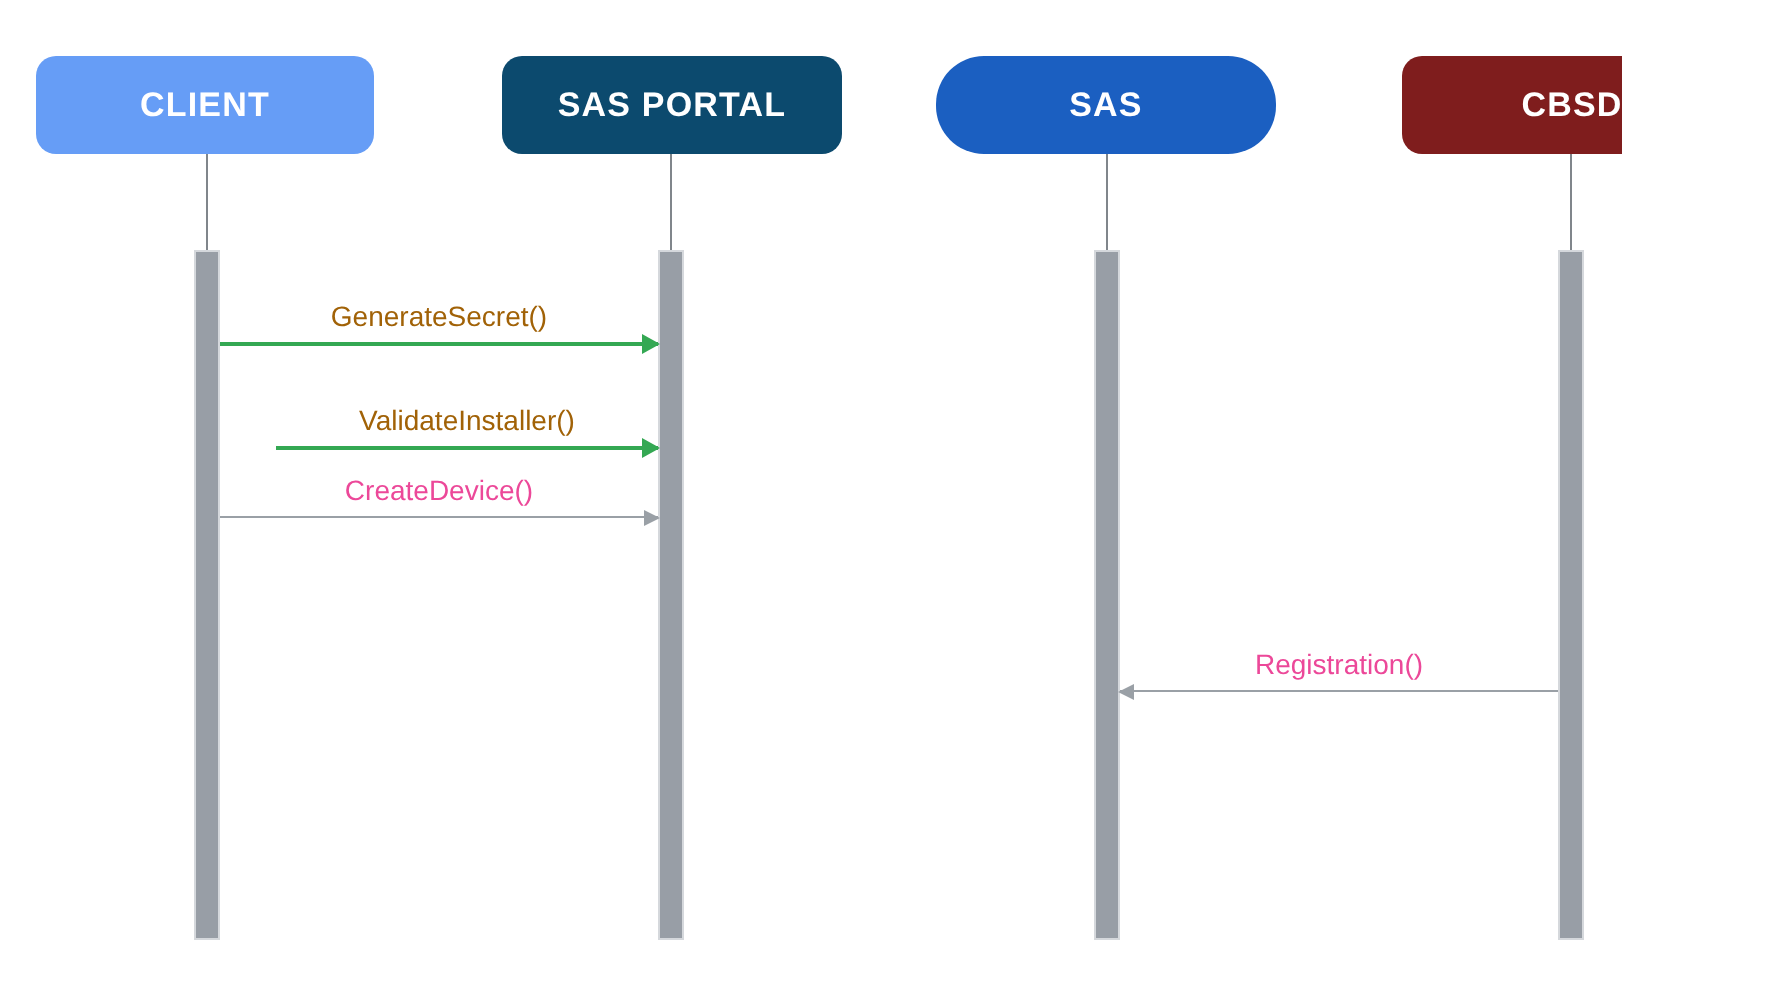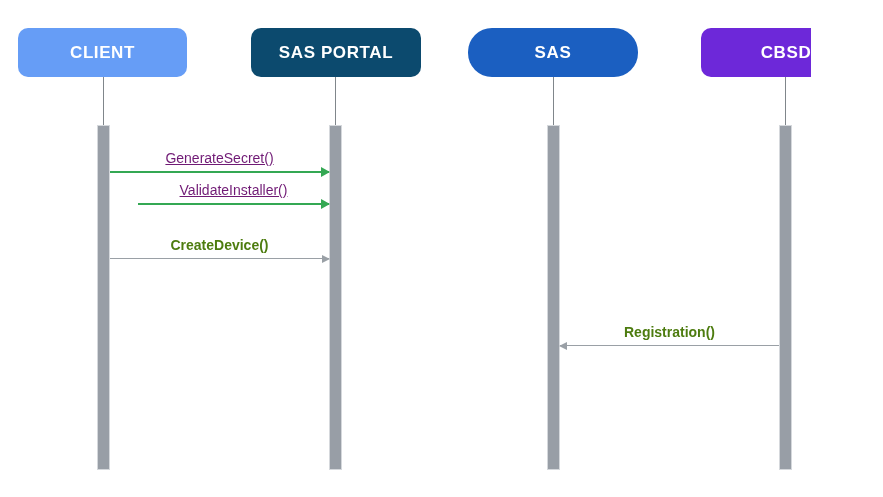--- a/index.html
+++ b/index.html
@@ -24,21 +24,21 @@
     align-items: center;
     justify-content: center;
     color: #ffffff;
     font-weight: bold;
     font-size: 17px;
     letter-spacing: 0.6px;
   }
   .actor-client     { left: 18px;  width: 169px; background: #669df6; }
   .actor-sas-portal { left: 251px; width: 170px; background: #0c4a6e; }
   .actor-sas        { left: 468px; width: 170px; background: #1b5fc1; border-radius: 24px; }
-  .actor-cbsd       { left: 701px; width: 170px; background: #6d28d9; }
+  .actor-cbsd       { left: 701px; width: 170px; background: #7f1d1d; }
 
   
   .lifeline {
     position: absolute;
     top: 77px;
     height: 49px;
     width: 1px;
     background: #80868b;
   }
   .lifeline-client     { left: 103px; }
@@ -73,47 +73,47 @@
     position: relative;
     margin-top: 4px;
     height: 0;
   }
   .head {
     position: absolute;
     width: 0;
     height: 0;
   }
 
-  .message.green .msg-label { color: #701a75; text-decoration: underline; }
+  .message.green .msg-label { color: #a16207; }
   .message.green .msg-line  { border-top: 2px solid #34a853; }
   .message.green .head.right-head {
     right: -1px; top: -6px;
     border-left: 9px solid #34a853;
     border-top: 5px solid transparent;
     border-bottom: 5px solid transparent;
   }
 
-  .message.gray .msg-label { color: #4d7c0f; font-weight: bold; }
+  .message.gray .msg-label { color: #ec4899; }
   .message.gray .msg-line  { border-top: 1px solid #9aa0a6; }
   .message.gray .head.right-head {
     right: -1px; top: -4.5px;
     border-left: 8px solid #9aa0a6;
     border-top: 4px solid transparent;
     border-bottom: 4px solid transparent;
   }
   .message.gray .head.left-head {
     left: -1px; top: -4.5px;
     border-right: 8px solid #9aa0a6;
     border-top: 4px solid transparent;
     border-bottom: 4px solid transparent;
   }
 
   
   .msg-0 { left: 110px; top: 149px; }
-  .msg-1 { left: 110px; top: 181px; padding-left: 28px; }
+  .msg-1 { left: 110px; top: 201px; padding-left: 28px; }
   .msg-2 { left: 110px; top: 236px; }
   .msg-3 { left: 110px; top: 278px; }
   .msg-4 { left: 560px; top: 323px; }
   .msg-5 { left: 560px; top: 366px; }
 </style>
 </head>
 <body>
 
 <div class="canvas">
 

